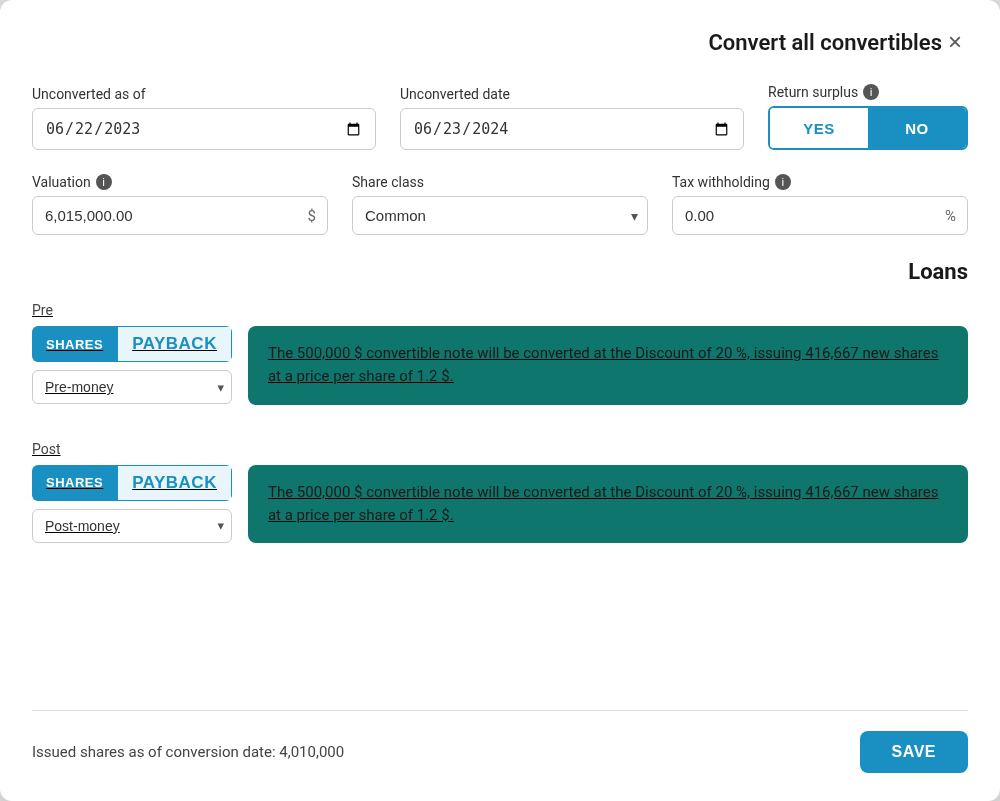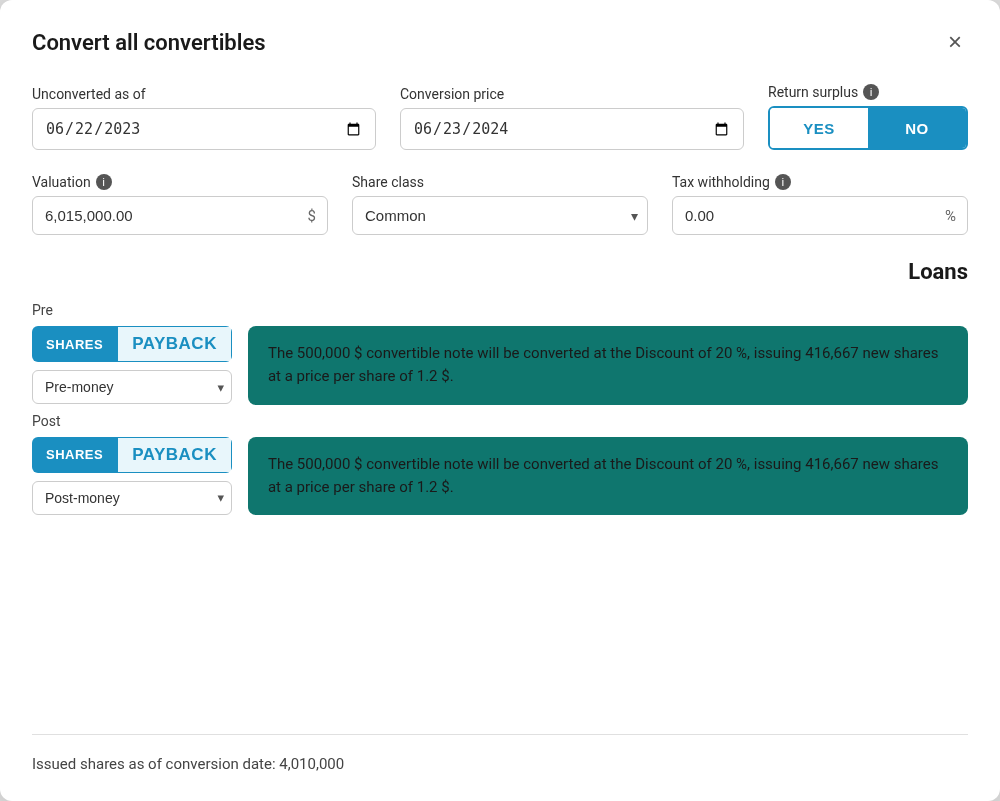--- a/index.html
+++ b/index.html
@@ -18,21 +18,21 @@
       min-height: 801px;
       padding: 28px 32px 28px 32px;
       position: relative;
       box-shadow: 0 4px 32px rgba(0,0,0,0.18);
       display: flex;
       flex-direction: column;
     }
     .modal-header {
       display: flex;
       align-items: center;
-      justify-content: space-between;
+      justify-content: flex-end;
       margin-bottom: 28px;
     }
     .modal-title {
       font-size: 22px;
       font-weight: 600;
       color: #1a1a1a;
     }
     .close-btn {
       background: none;
       border: none;
@@ -149,21 +149,22 @@
       margin-bottom: 12px;
     }
     .loans-title {
       font-size: 22px;
       font-weight: 700;
       color: #1a1a1a;
       margin-bottom: 18px;
       text-align: right;
     }
     .loan-block {
-      margin-bottom: 8px;
+      margin-bottom: 36px;
+      text-decoration: underline;
     }
     .loan-label {
       font-size: 14px;
       color: #444;
       margin-bottom: 8px;
     }
     .loan-row {
       display: flex;
       gap: 16px;
       align-items: flex-start;
@@ -271,21 +272,21 @@
 
   <div class="fields-row">
     <div class="field-group wide">
       <div class="field-label">
         <span>Unconverted as of</span>
       </div>
       <input type="date" class="field-input" value="2023-06-22" style="">
     </div>
     <div class="field-group wide">
       <div class="field-label">
-        <span>Conversion price</span>
+        <span>Unconverted date</span>
       </div>
       <input type="date" class="field-input" value="2024-06-23" style="">
     </div>
     <div class="field-group">
       <div class="field-label">
         <span>Return surplus</span>
         <span class="info-icon">i</span>
       </div>
       <div class="toggle-group">
         <button class="toggle-btn">YES</button>
@@ -373,14 +374,15 @@
         </div>
         <div class="loan-info-box">
           <span>The 500,000 $ convertible note will be converted at the Discount of 20 %, issuing 416,667 new shares at a price per share of 1.2 $.</span>
         </div>
       </div>
     </div>
   </div>
 
   <div class="footer">
     <span class="footer-text">Issued shares as of conversion date: 4,010,000</span>
+    <button class="save-btn">SAVE</button>
   </div>
 </div>
 
 </body></html>

